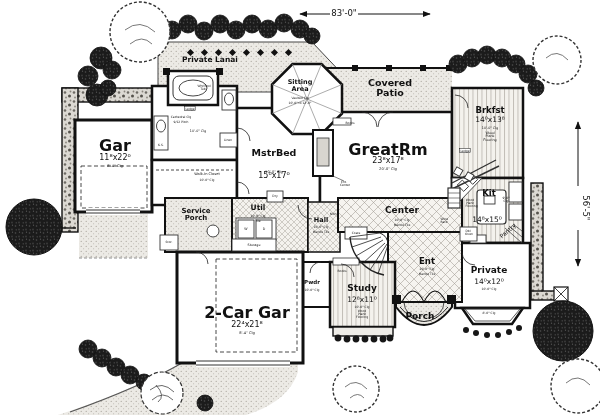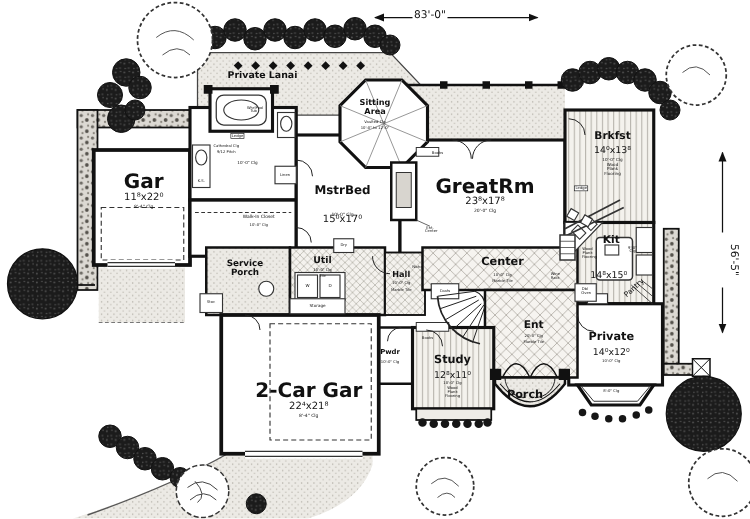--- a/index.html
+++ b/index.html
@@ -335,20 +335,21 @@
   <g stroke="#111" stroke-width="1">
     <line x1="330" y1="14" x2="300" y2="14" marker-end="url(#arr)"></line>
     <line x1="358" y1="14" x2="430" y2="14" marker-end="url(#arr)"></line>
     <line x1="578" y1="186" x2="578" y2="122" marker-end="url(#arr)"></line>
     <line x1="578" y1="230" x2="578" y2="266" marker-end="url(#arr)"></line>
   </g>
 </svg>
 
   <div class="lbl s75 b" style="left:210px;top:60px;">Private Lanai</div>
 
+  <div class="lbl s95 b wrap" style="left:390px;top:88px;width:54px;">Covered Patio</div>
 
   <div class="lbl s65 b wrap" style="left:300px;top:86px;width:30px;">Sitting Area</div>
   <div class="lbl s30" style="left:300px;top:98px;">Vaulted Clg</div>
   <div class="lbl s30" style="left:300px;top:103px;">10'-0" to 12'-0"</div>
 
   <div class="lbl s85 b" style="left:490px;top:110px;">Brkfst</div>
   <div class="lbl s75" style="left:490px;top:120px;">14⁰x13⁸</div>
   <div class="lbl s32" style="left:490px;top:128px;">10'-0" Clg</div>
   <div class="lbl s32w" style="left:490px;top:136px;width:34px;">Wood Plank Flooring</div>
 

